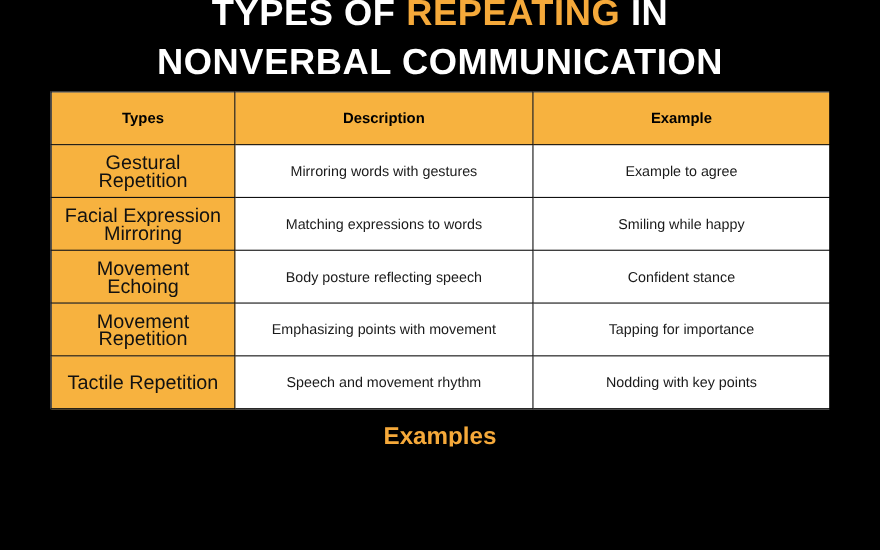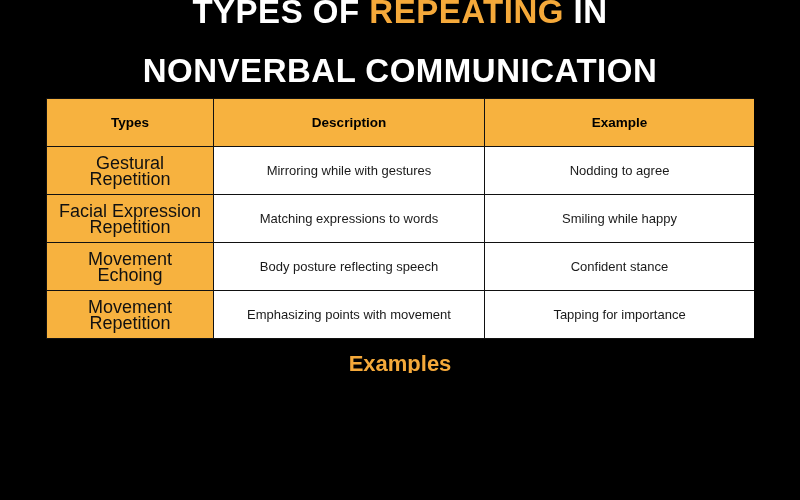--- a/index.html
+++ b/index.html
@@ -41,21 +41,21 @@
     font-size: 33px;
     font-weight: bold;
     letter-spacing: 0.5px;
     line-height: 40px;
     white-space: nowrap;
   }
   .title-line-1 {
     margin-top: -8px;
   }
   .title-line-2 {
-    margin-top: 19px;
+    margin-top: 4px;
   }
   .word-white { color: #ffffff; }
   .word-amber { color: #f5a93a; }
 
   .table-wrap {
     margin: 7px 46px 0 46px;
     width: 792px;
     box-sizing: border-box;
   }
   table.matrix {
@@ -130,37 +130,42 @@
       <thead>
         <tr>
           <th>Types</th>
           <th>Description</th>
           <th>Example</th>
         </tr>
       </thead>
       <tbody>
         <tr>
           <td class="type-cell">Gestural Repetition</td>
-          <td>Mirroring while with gestures</td>
-          <td>Nodding to agree</td>
+          <td>Mirroring words with gestures</td>
+          <td>Example to agree</td>
         </tr>
         <tr>
-          <td class="type-cell">Facial Expression Repetition</td>
+          <td class="type-cell">Facial Expression Mirroring</td>
           <td>Matching expressions to words</td>
           <td>Smiling while happy</td>
         </tr>
         <tr>
           <td class="type-cell">Movement Echoing</td>
           <td>Body posture reflecting speech</td>
           <td>Confident stance</td>
         </tr>
         <tr>
           <td class="type-cell">Movement Repetition</td>
           <td>Emphasizing points with movement</td>
           <td>Tapping for importance</td>
         </tr>
+        <tr>
+          <td class="type-cell">Tactile Repetition</td>
+          <td>Speech and movement rhythm</td>
+          <td>Nodding with key points</td>
+        </tr>
       </tbody>
     </table>
   </div>
 
   <div class="footer-note">Examples</div>
 
 </div>
 
 </body></html>

